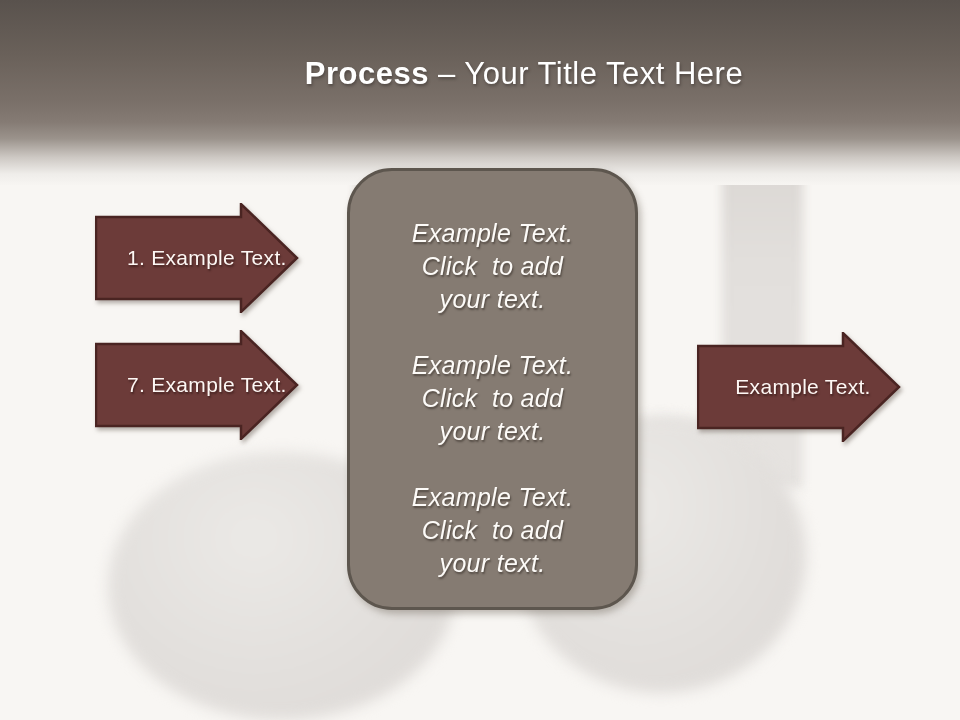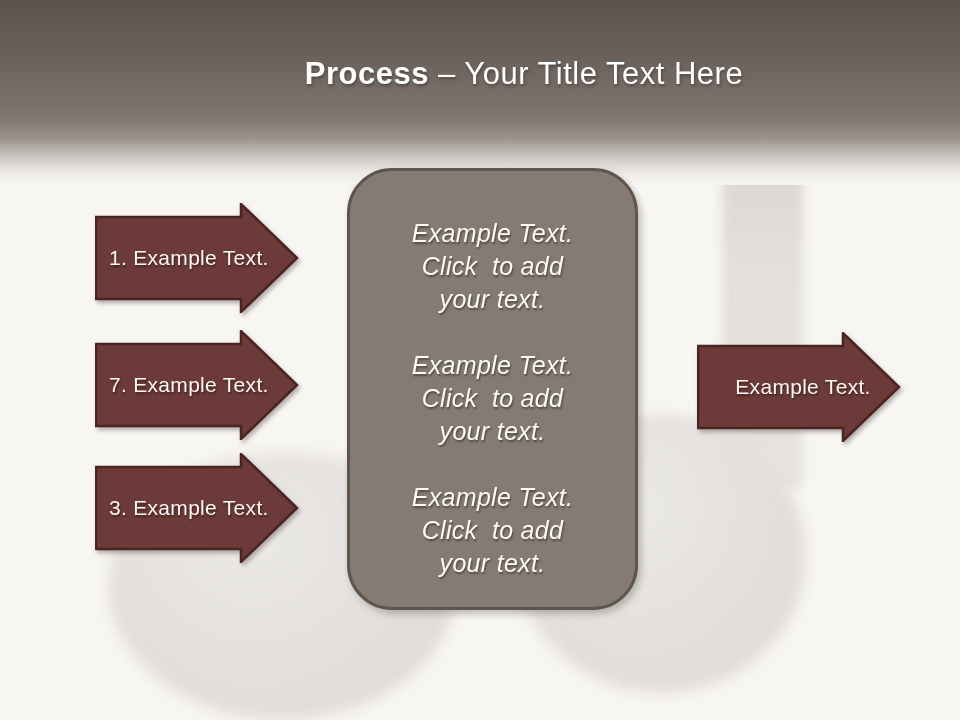--- a/index.html
+++ b/index.html
@@ -59,21 +59,21 @@
   }
   .arrow svg{position:absolute;left:0;top:0;width:100%;height:100%;}
   .arrow svg polygon{fill:var(--arrow-fill);stroke:var(--arrow-border);stroke-width:2.5;stroke-linejoin:miter;}
   .arrow .arrow-label{
     position:absolute;left:0;top:0;width:204px;height:110px;
     display:flex;align-items:center;
     color:#fdf7f4;font-size:21px;letter-spacing:.3px;
     text-shadow:1px 2px 2px rgba(40,18,16,.6);
     white-space:pre;
   }
-  .arrow.a-left .arrow-label{justify-content:flex-start;padding-left:14px;}
+  .arrow.a-left .arrow-label{justify-content:flex-start;padding-left:32px;}
   .arrow.a-right .arrow-label{justify-content:center;padding-left:8px;}
   .arrow.n1{left:95px;top:203px;}
   .arrow.n2{left:95px;top:330px;}
   .arrow.n3{left:95px;top:453px;}
   .arrow.nr{left:697px;top:332px;}
   
   .center-box{
     position:absolute;left:347px;top:168px;width:291px;height:442px;z-index:2;
     background:var(--box-fill);
     border:3px solid var(--box-border);
@@ -111,26 +111,20 @@
     <div class="arrow-label">1. Example Text.</div>
   </div>
 
   <div class="arrow a-left n2">
     <svg viewBox="0 0 204 110" preserveAspectRatio="none">
       <polygon points="1,14 146,14 146,1 202,55 146,109 146,96 1,96"></polygon>
     </svg>
     <div class="arrow-label">7. Example Text.</div>
   </div>
 
-  <div class="arrow a-left n3">
-    <svg viewBox="0 0 204 110" preserveAspectRatio="none">
-      <polygon points="1,14 146,14 146,1 202,55 146,109 146,96 1,96"></polygon>
-    </svg>
-    <div class="arrow-label">3. Example Text.</div>
-  </div>
 
   <div class="center-box">
     <div class="box-block">
       <span class="box-line">Example Text.</span>
       <span class="box-line">Click  to add</span>
       <span class="box-line">your text.</span>
     </div>
     <div class="box-block">
       <span class="box-line">Example Text.</span>
       <span class="box-line">Click  to add</span>

